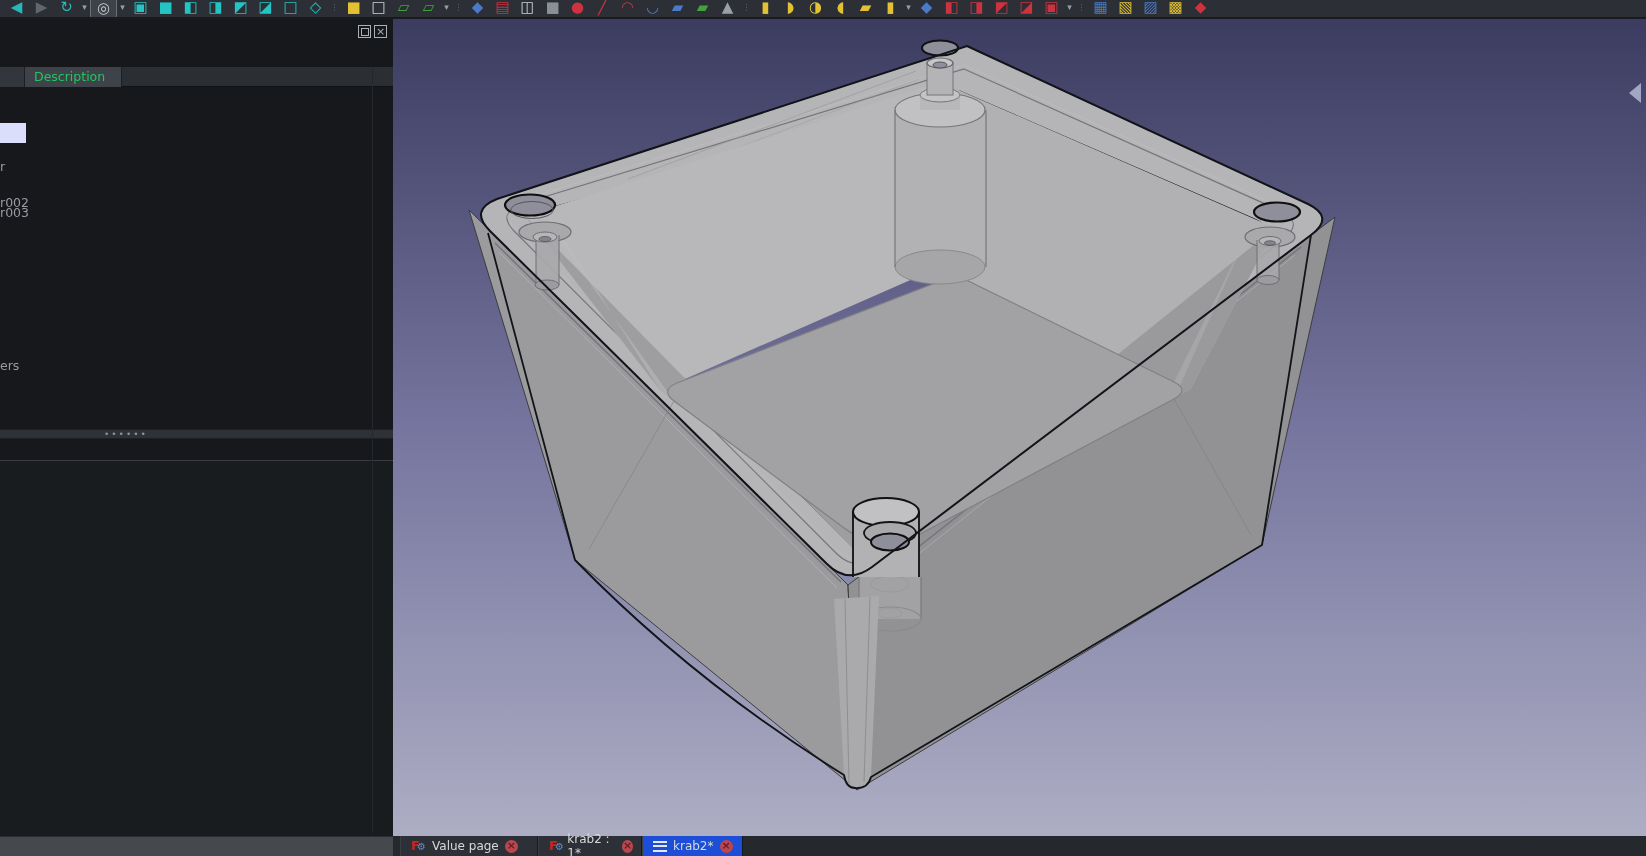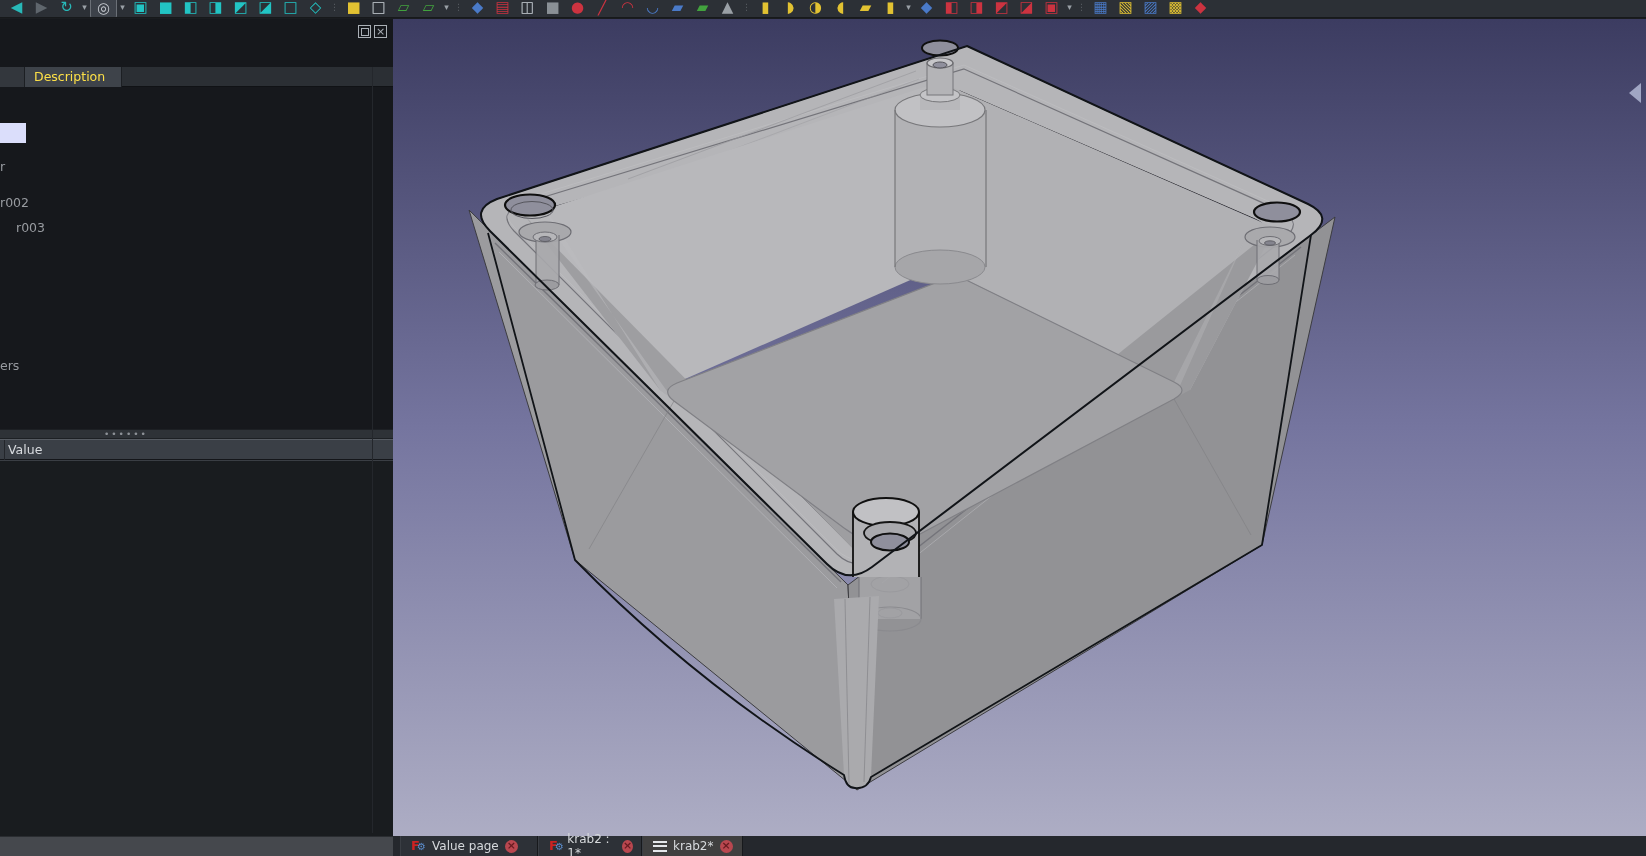--- a/index.html
+++ b/index.html
@@ -27,26 +27,26 @@
   .panelbtn { position:absolute; top:6px; width:13px; height:13px;
     border:1px solid #aab0b6; display:flex; align-items:center; justify-content:center; }
   #float-btn { right:22px; }
   #float-btn::after { content:""; position:absolute; left:2px; top:2px; width:6px; height:6px;
     border:1px solid #aab0b6; background:#16181c; }
   #close-btn { right:6px; color:#aab0b6; font-size:11px; line-height:11px; }
   #tree-header { position:absolute; top:48px; left:0; width:393px; height:20px; background:#2b2f34;
     border-bottom:1px solid #101215; display:flex; }
   #tree-header .col-stub { width:25px; height:20px; background:#33373d; border-right:1px solid #1c1f23; }
   #tree-header .col-desc { width:97px; height:36px; background:#3e434a; border-right:1px solid #1c1f23;
-    font-size:12.5px; line-height:19px; padding-left:9px; color:#fde047; }
+    font-size:12.5px; line-height:19px; padding-left:9px; color:#22c55e; }
   #tree-body { position:absolute; top:68px; left:0; width:393px; height:342px; background:#16181c; }
   #tree-selection { position:absolute; left:0; top:36px; width:26px; height:20px; background:#dbdefb; }
   .tree-item { position:absolute; left:0; font-size:12.5px; color:#989ba0; height:18px; line-height:18px; }
   #tree-item-1 { top:71px; } #tree-item-2 { top:107px; }
-  #tree-item-3 { top:132px;padding-left:16px; } #tree-item-4 { top:270px; }
+  #tree-item-3 { top:117px; } #tree-item-4 { top:270px; }
   #gutter-line { position:absolute; top:48px; left:372px; width:1px; height:766px; background:#24272c; }
   #splitter { position:absolute; top:410px; left:0; width:393px; height:10px; background:#2e3237;
     border-top:1px solid #1d2024; border-bottom:1px solid #1d2024;
     color:#8d9197; font-size:9px; line-height:8px; letter-spacing:2px; padding-left:104px; cursor:row-resize; }
   #prop-header { position:absolute; top:420px; left:0; width:393px; height:21px; background:#3a3f46;
     border-top:1px solid #565b62; border-bottom:1px solid #14161a;
     font-size:12.5px; line-height:20px; color:#d8dbdf; padding-left:8px; }
   #prop-header::before { content:""; position:absolute; left:4px; top:0; width:1px; height:21px; background:#23262b; }
   #prop-body { position:absolute; top:441px; left:0; width:393px; height:376px; background:#191c1f;
     border-top:1px solid #3a3e44; }
@@ -57,21 +57,21 @@
 
   
   #bottombar { position:absolute; left:0; top:836px; width:1646px; height:20px; }
   #bottom-left-strip { position:absolute; left:0; top:0; width:393px; height:20px;
     background:#45484d; border-top:1px solid #2a2d31; }
   #tabbar { position:absolute; left:393px; top:0; width:1253px; height:20px;
     background:#25282d; display:flex; padding-left:7px; }
   .wtab { display:flex; align-items:center; gap:6px; height:20px; padding:0 8px 0 10px;
     background:#2d3137; border-right:1px solid #17191c; border-left:1px solid #3a3e44;
     font-size:12px; color:#d6d9dc; cursor:default; }
-  .wtab.active { background:#404040;align-items:center; }
+  .wtab.active { background:#1d4ed8;align-items:center; }
   .wtab .fc-icon { position:relative; width:15px; height:14px; }
   .wtab .fc-f { position:absolute; left:0; top:0; font-weight:bold; font-size:13px; line-height:14px; color:#cc2222; }
   .wtab .fc-gear { position:absolute; left:6px; top:2px; font-size:10px; line-height:12px; color:#5b8ccc; }
   .wtab .list-glyph { width:14px; height:11px;
     background:repeating-linear-gradient(#e4e7eb 0 2px, rgba(0,0,0,0) 2px 4.5px); }
   .tab-close { width:13px; height:13px; border-radius:50%; background:#b9474f; color:#671a20;
     font-size:11px; font-weight:bold; line-height:12px; text-align:center; cursor:pointer; }
 </style>
 </head>
 <body>
@@ -150,21 +150,20 @@
       <div id="tree-body">
         <div id="tree-selection" style="background: rgb(219, 222, 251);"></div>
         <div class="tree-item" id="tree-item-1">r</div>
         <div class="tree-item" id="tree-item-2">r002</div>
         <div class="tree-item" id="tree-item-3">r003</div>
         <div class="tree-item" id="tree-item-4">ers</div>
       </div>
 
       <div id="splitter">••••••</div>
 
-      <div id="prop-header">Value</div>
       <div id="prop-body"></div>
 
       <div id="gutter-line"></div>
     </div>
 
     <div id="viewport">
       <svg width="1253" height="817" viewBox="0 0 1253 817">
         <defs>
           <linearGradient id="bgGrad" x1="0" y1="0" x2="0" y2="1">
             <stop offset="0%" stop-color="#3c3c61"></stop>

